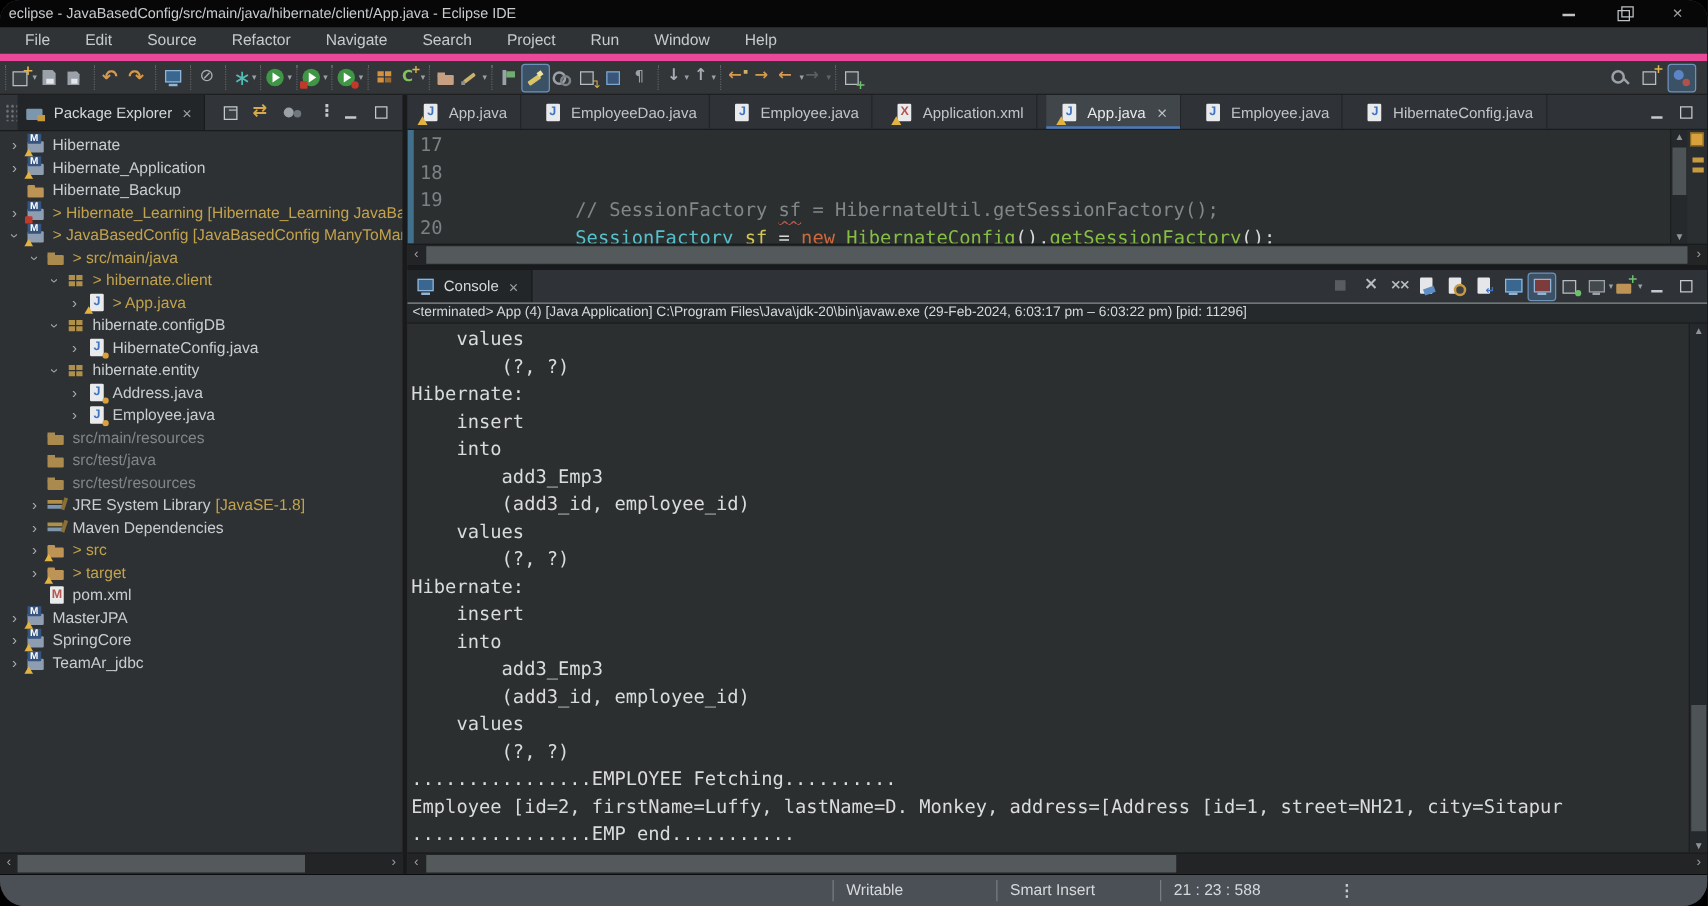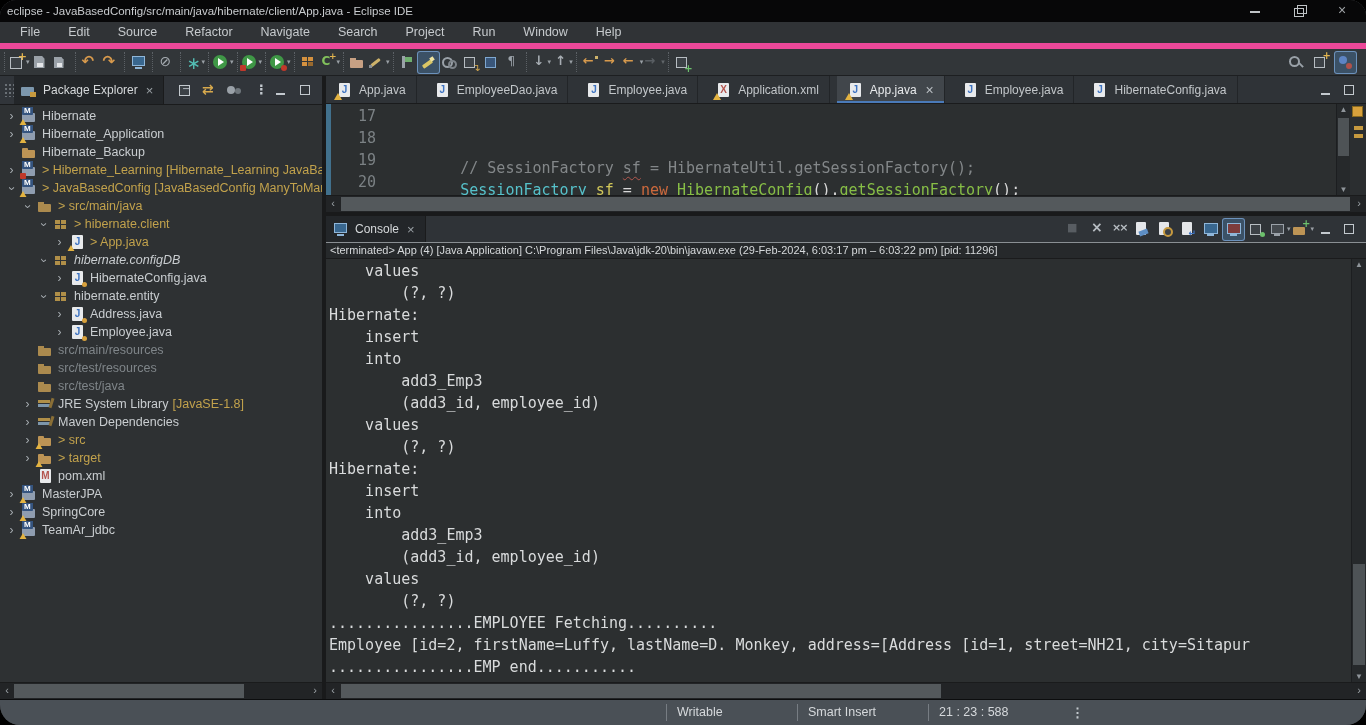--- a/index.html
+++ b/index.html
@@ -155,21 +155,21 @@
   .right-panel{flex:1;display:flex;flex-direction:column;min-width:0;min-height:0;background:#2c2f30;}
   .etabs{height:27px;background:#2f3337;display:flex;align-items:stretch;border-bottom:1px solid #1a1b1c;flex:none;gap:7px;}
   .etab{display:flex;align-items:center;gap:6px;padding:0 10px;font-size:12px;color:#c2c6c9;border-right:1px solid #222528;white-space:nowrap;}
   .etab.active{background:#41464b;color:#e8eaec;box-shadow:inset 0 -2px 0 #4a7ab8;}
   .eclose{color:#b9bec2;font-size:14px;margin-left:3px;}
   .etab-btns{margin-left:auto;display:flex;align-items:center;gap:2px;padding-right:6px;}
 
   .editor{height:90px;position:relative;flex:none;background:#2c2f30;overflow:hidden;padding-top:1px;}
   .range-bar{position:absolute;left:0;top:0;bottom:0;width:5px;background:#41708c;}
   .codeline{display:flex;height:22px;line-height:22px;font-family:"DejaVu Sans Mono",monospace;font-size:15px;}
-  .lnum{width:40px;flex:none;text-align:right;padding-right:12px;color:#7b8184;}
+  .lnum{width:40px;flex:none;text-align:left;padding-right:12px;color:#7b8184;}
   .ltext{white-space:pre;margin-top:30px;}
   .sq{text-decoration:underline;text-decoration-style:wavy;text-decoration-color:#b3564d;text-decoration-thickness:1px;text-underline-offset:3px;}
   .editor-vscroll{position:absolute;right:16px;top:0;bottom:0;width:13px;background:#26292b;border-left:1px solid #1c1e20;}
   .editor-vscroll .thumb{position:absolute;left:1px;right:1px;top:14px;height:38px;background:#4e5356;}
   .vs-arrow{position:absolute;left:0;right:0;text-align:center;color:#8f959a;font-size:8px;}
   .annot-ruler{position:absolute;right:0;top:0;bottom:0;width:16px;background:#2b2e30;}
   .annot-top{position:absolute;right:3px;top:2px;width:9px;height:9px;background:#d8a13c;border:1px solid #8a6a20;}
   .annot-mark{position:absolute;right:3px;width:9px;height:4px;background:#c79a3f;}
 
   .hscroll{height:16px;background:#222426;border-top:1px solid #1a1b1c;position:relative;flex:none;}
@@ -440,21 +440,21 @@
             <span class="ci ci-pkg"></span>
             <span class="tlabel t-gold">&gt; hibernate.client</span>
           </div>
           <div class="trow" style="padding-left: 54px;">
             <span class="tarrow">›</span>
             <span class="ci ci-java" data-letter="J">
               <i class="ov ov-warn"></i>
             </span>
             <span class="tlabel t-gold">&gt; App.java</span>
           </div>
-          <div class="trow" style="padding-left: 38px; font-style: italic;">
+          <div class="trow" style="padding-left: 38px;">
             <span class="tarrow exp">›</span>
             <span class="ci ci-pkg"></span>
             <span class="tlabel">hibernate.configDB</span>
           </div>
           <div class="trow" style="padding-left: 54px;">
             <span class="tarrow">›</span>
             <span class="ci ci-java" data-letter="J">
               <i class="ov ov-gold"></i>
             </span>
             <span class="tlabel">HibernateConfig.java</span>
@@ -479,26 +479,26 @@
             <span class="tlabel">Employee.java</span>
           </div>
           <div class="trow" style="padding-left: 22px;">
             <span class="tarrow"></span>
             <span class="ci ci-srcfolder"></span>
             <span class="tlabel t-dim">src/main/resources</span>
           </div>
           <div class="trow" style="padding-left: 22px;">
             <span class="tarrow"></span>
             <span class="ci ci-srcfolder"></span>
-            <span class="tlabel t-dim">src/test/resources</span>
+            <span class="tlabel t-dim">src/test/java</span>
           </div>
           <div class="trow" style="padding-left: 22px;">
             <span class="tarrow"></span>
             <span class="ci ci-srcfolder"></span>
-            <span class="tlabel t-dim">src/test/java</span>
+            <span class="tlabel t-dim">src/test/resources</span>
           </div>
           <div class="trow" style="padding-left: 22px;">
             <span class="tarrow">›</span>
             <span class="ci ci-lib"></span>
             <span class="tlabel">JRE System Library</span>
             <span class="tlabel t-gold"> [JavaSE-1.8]</span>
           </div>
           <div class="trow" style="padding-left: 22px;">
             <span class="tarrow">›</span>
             <span class="ci ci-lib"></span>

